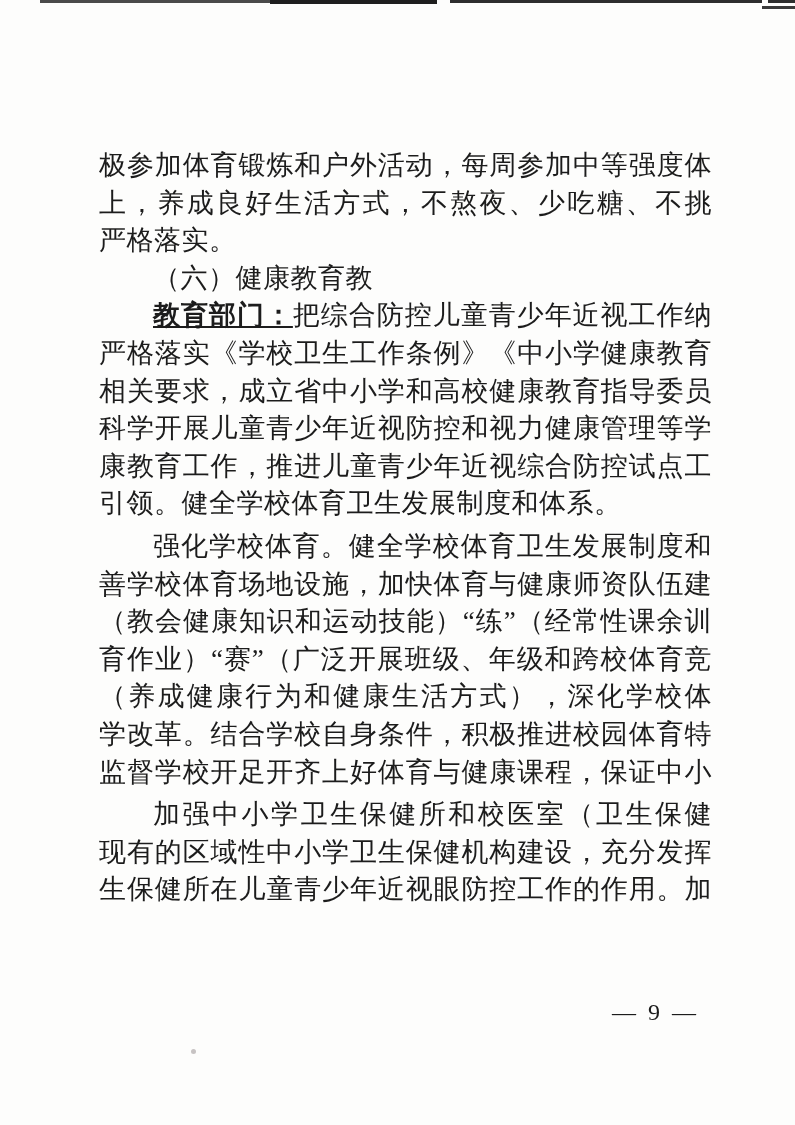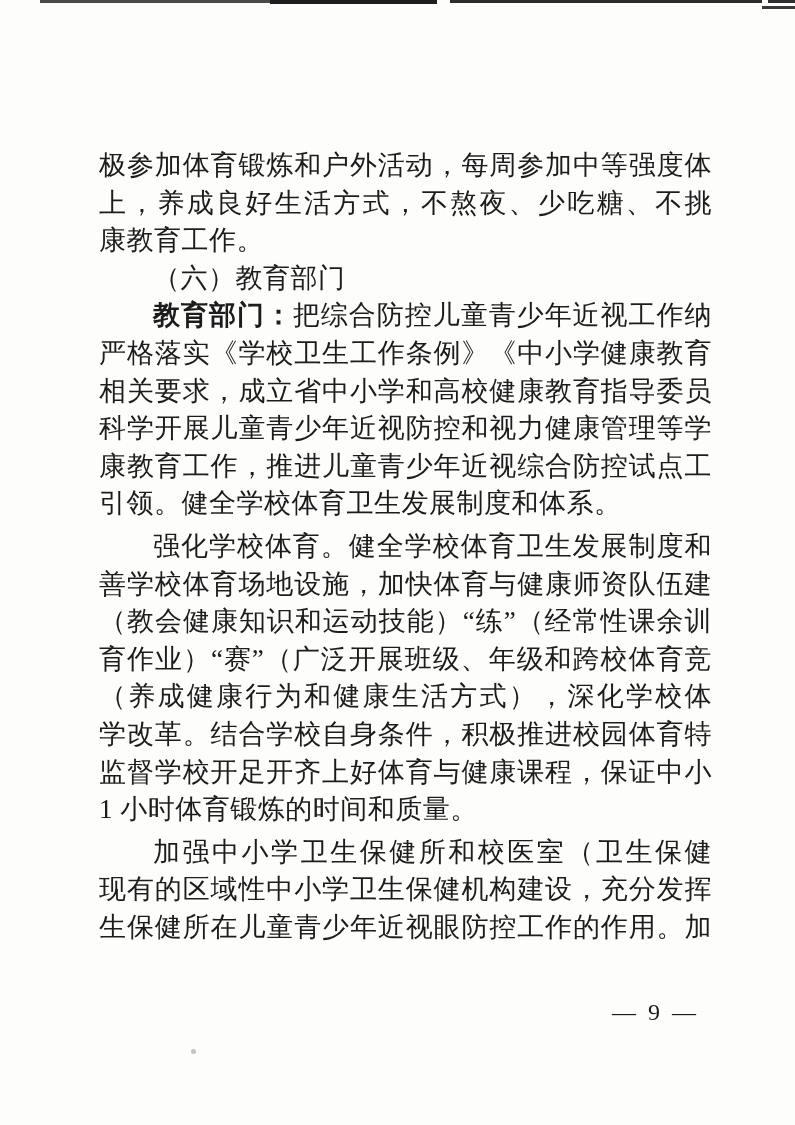--- a/index.html
+++ b/index.html
@@ -24,21 +24,21 @@
     position:absolute;
     left:99px; top:147px; width:613px;
     font-size:27px;
     line-height:37.6px;
     letter-spacing:0.5px;
   }
   .line { height:37.6px; overflow:hidden; text-align:left; }
   .line.j { text-align:justify; text-align-last:justify; }
   .line.indent { text-indent:54px; }
   .line.gap { margin-top:5px; }
-  .bold-lead { font-weight:bold; }
+  .bold-lead { font-weight:bold;text-decoration:underline; }
 
   .page-number {
     position:absolute;
     left:612px; top:999px;
     font-size:24px;
     letter-spacing:3px;
     color:#1c1c1c;
     white-space:nowrap;
   }
   .speck {
@@ -57,36 +57,35 @@
 
   <div class="scan-seg seg-a"></div>
   <div class="scan-seg seg-b"></div>
   <div class="scan-seg seg-c"></div>
   <div class="scan-seg seg-d"></div>
   <div class="scan-seg seg-e"></div>
 
   <div class="text-block">
     <div class="line j">极参加体育锻炼和户外活动，每周参加中等强度体育活动 3 次以</div>
     <div class="line j">上，养成良好生活方式，不熬夜、少吃糖、不挑食，自觉减少电</div>
-    <div class="line">康教育工作。</div>
-    <div class="line indent">（六）教育部门</div>
+    <div class="line">严格落实。</div>
+    <div class="line indent">（六）健康教育教</div>
     <div class="line j indent"><span class="bold-lead">教育部门：</span><span>把综合防控儿童青少年近视工作纳入工作规划，</span></div>
     <div class="line j">严格落实《学校卫生工作条例》《中小学健康教育指导纲要》等</div>
     <div class="line j">相关要求，成立省中小学和高校健康教育指导委员会，指导学校</div>
     <div class="line j">科学开展儿童青少年近视防控和视力健康管理等学校卫生与健</div>
     <div class="line j">康教育工作，推进儿童青少年近视综合防控试点工作，强化示范</div>
     <div class="line">引领。健全学校体育卫生发展制度和体系。</div>
     <div class="line j indent gap">强化学校体育。健全学校体育卫生发展制度和体系，不断完</div>
     <div class="line j">善学校体育场地设施，加快体育与健康师资队伍建设，聚焦“教”</div>
     <div class="line j">（教会健康知识和运动技能）“练”（经常性课余训练和常规性体</div>
     <div class="line j">育作业）“赛”（广泛开展班级、年级和跨校体育竞赛活动）“养”</div>
     <div class="line j">（养成健康行为和健康生活方式），深化学校体育、健康教育教</div>
     <div class="line j">学改革。结合学校自身条件，积极推进校园体育特色项目建设。</div>
     <div class="line j">监督学校开足开齐上好体育与健康课程，保证中小学生每天校内</div>
-    <div class="line">1 小时体育锻炼的时间和质量。</div>
     <div class="line j indent gap">加强中小学卫生保健所和校医室（卫生保健室）建设。强化</div>
     <div class="line j">现有的区域性中小学卫生保健机构建设，充分发挥各级中小学卫</div>
     <div class="line j">生保健所在儿童青少年近视眼防控工作的作用。加强校医和保健</div>
   </div>
 
   <div class="page-number">— 9 —</div>
 
   <div class="speck"></div>
 
 </div>

